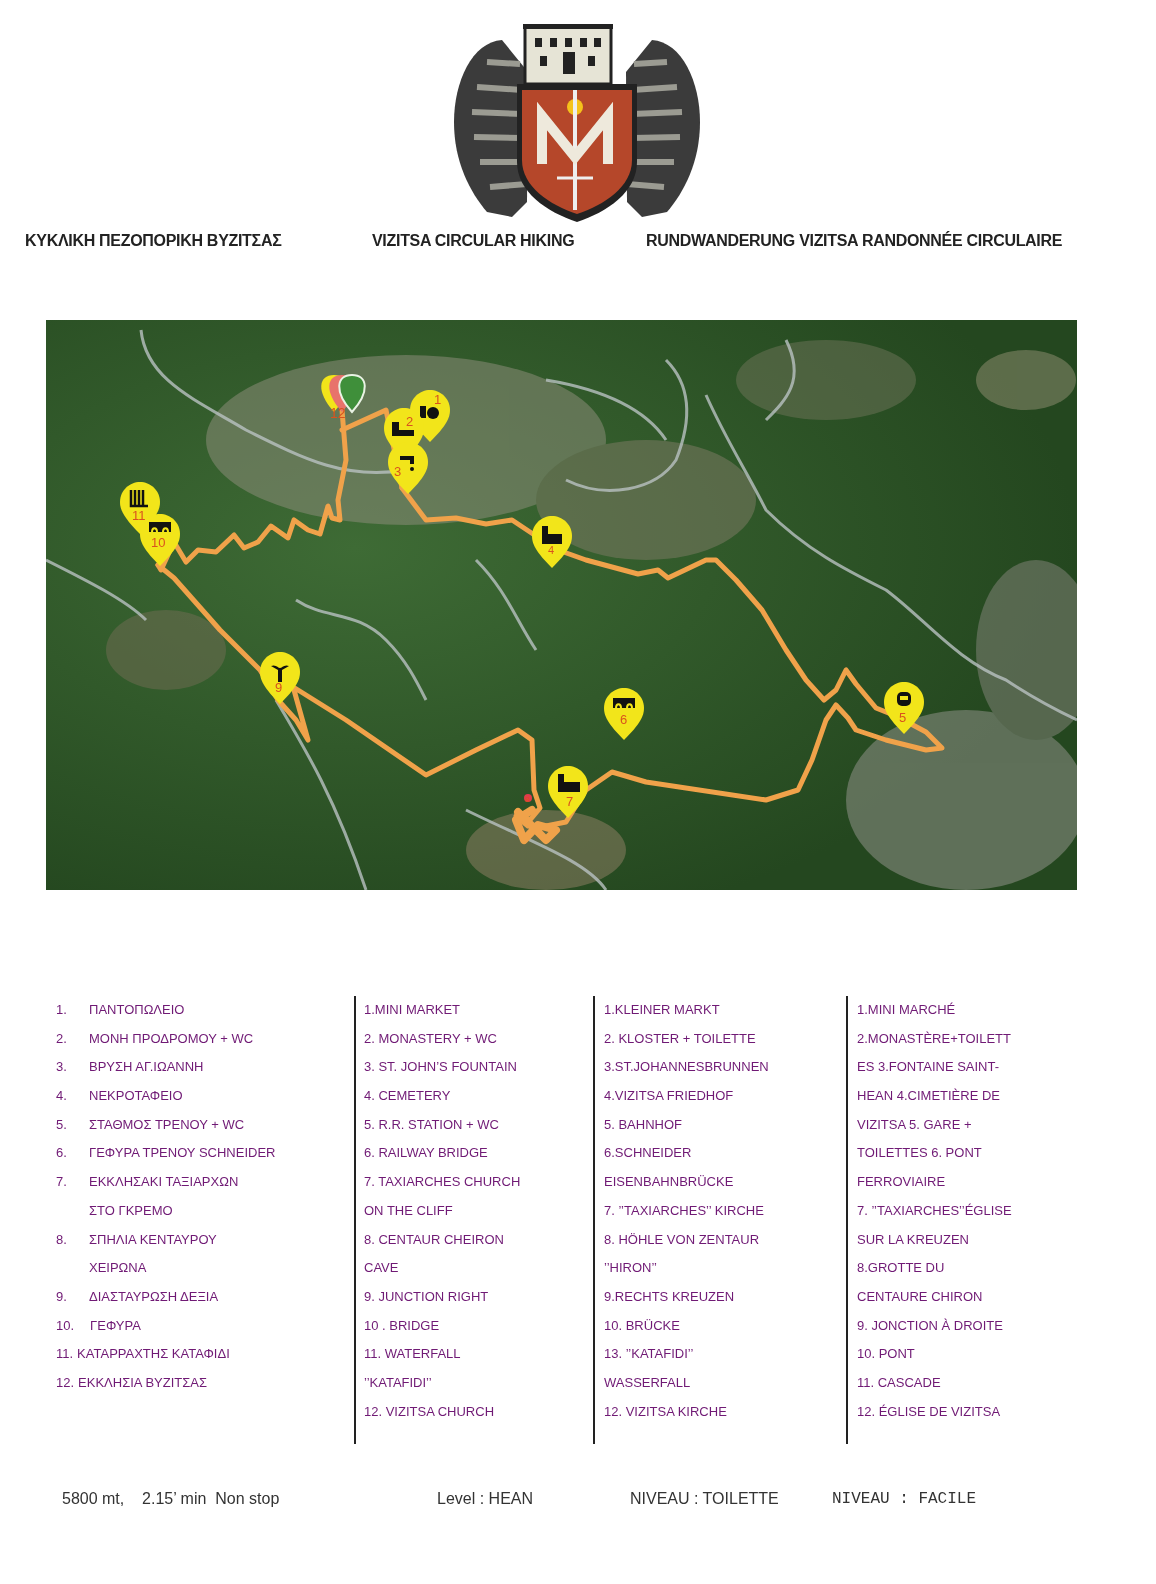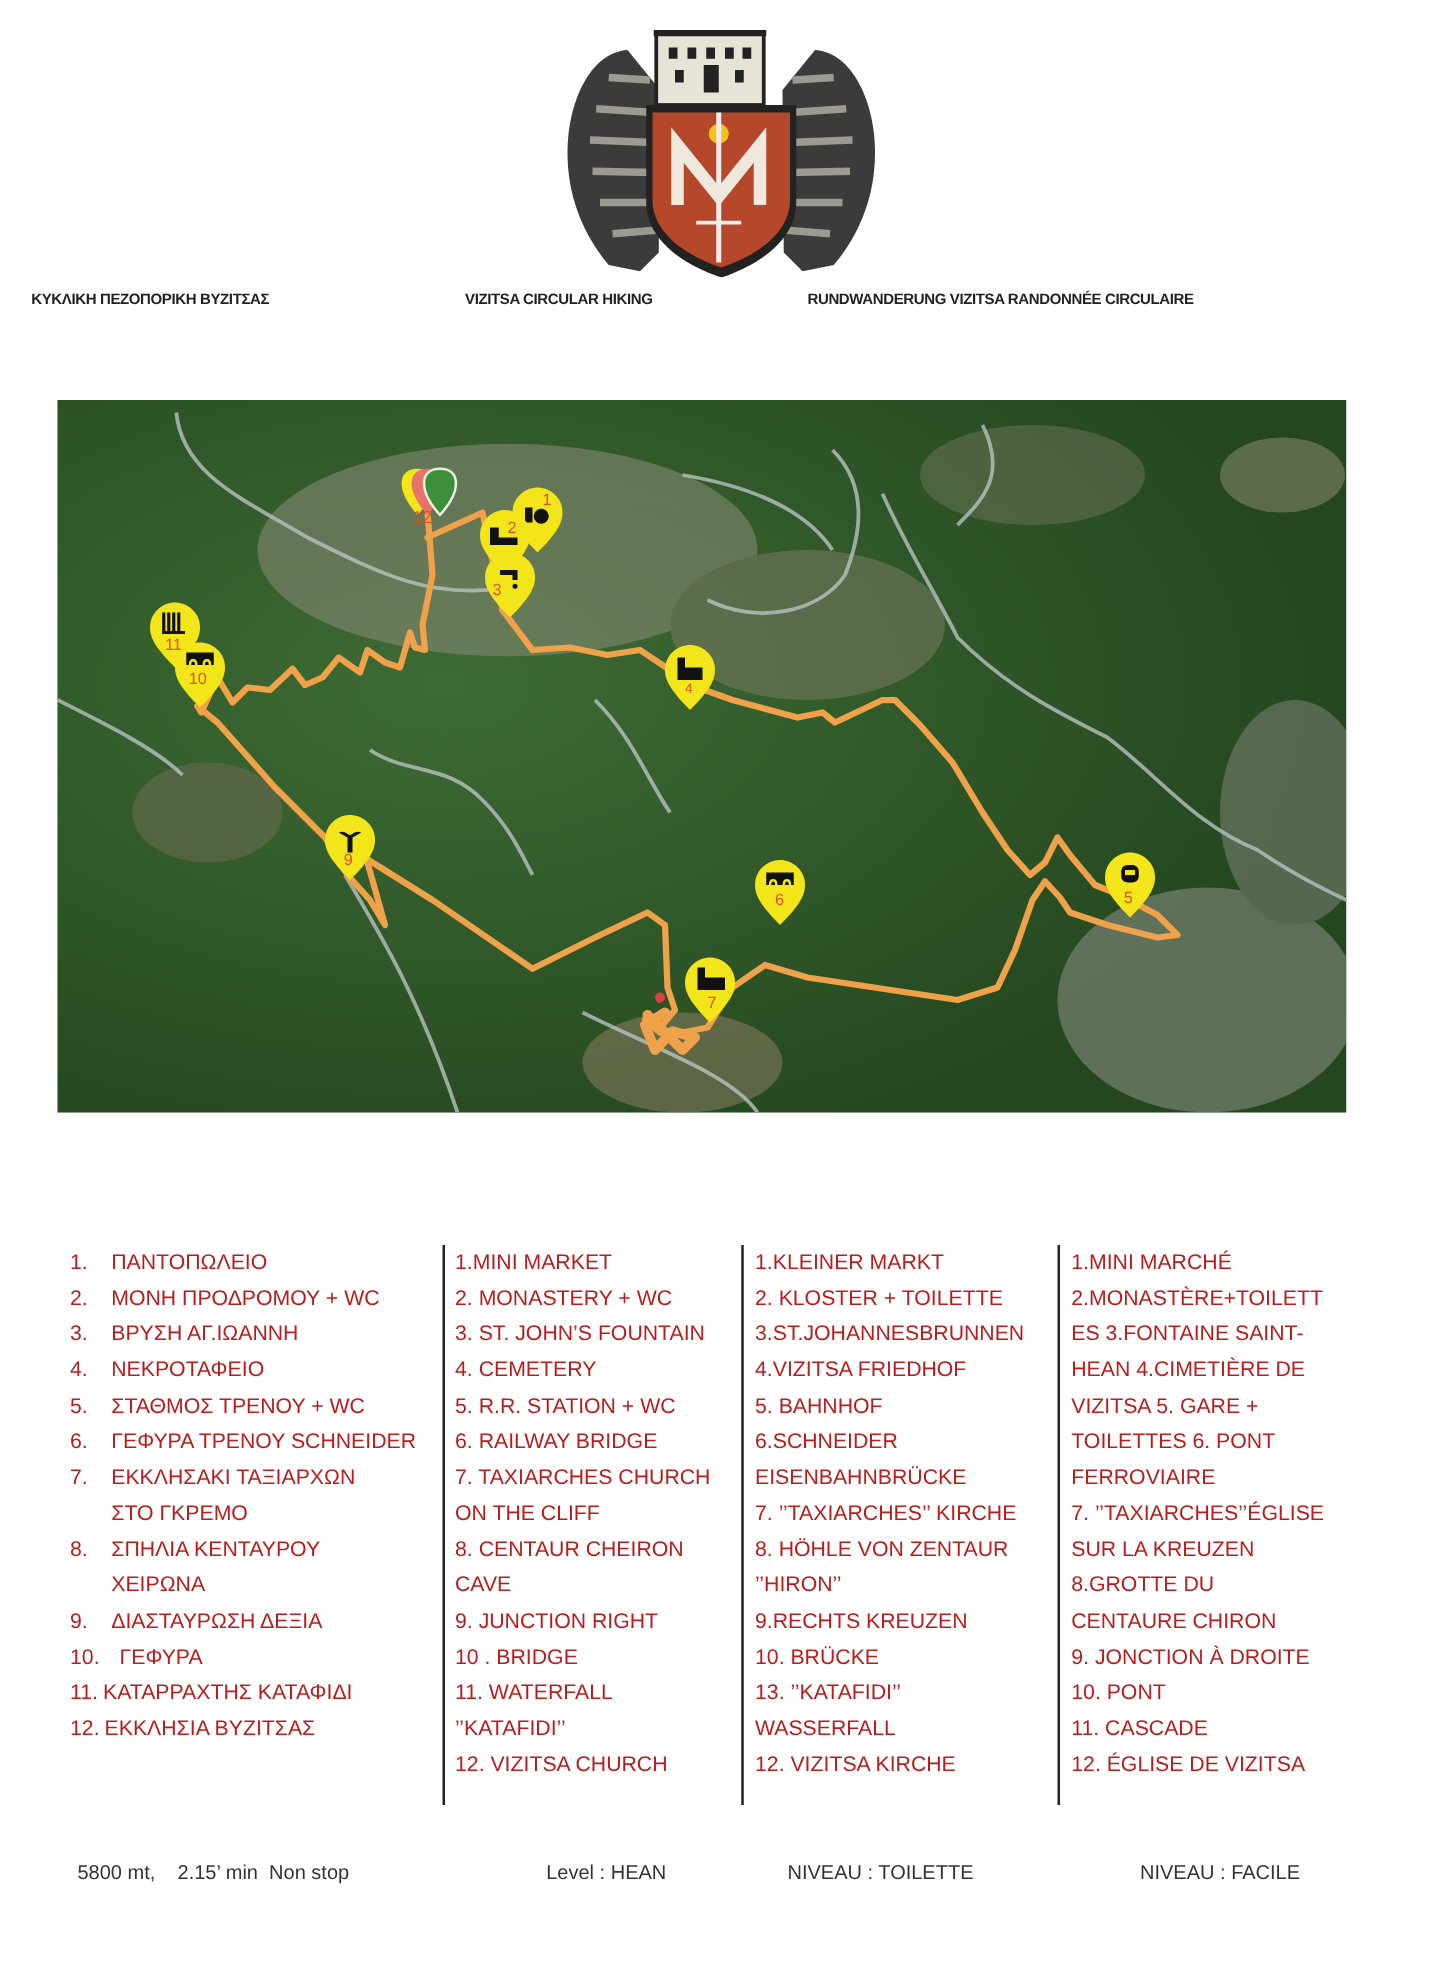--- a/index.html
+++ b/index.html
@@ -1,22 +1,22 @@
 <!DOCTYPE html>
 <html><head>
 <meta charset="utf-8">
 <style>
   html, body { margin:0; padding:0; background:#ffffff; }
   body { width:1156px; height:1584px; position:relative; overflow:hidden; font-family:"Liberation Sans", "DejaVu Sans", sans-serif; color:#2b2b2b; }
   .logo { position:absolute; left:432px; top:12px; width:290px; height:210px; }
-  .titles { position:absolute; top:232px; left:0; width:1156px; height:26px; font-weight:bold; font-size:12px; color:#222; }
+  .titles { position:absolute; top:232px; left:0; width:1156px; height:26px; font-weight:bold; font-size:16px; color:#222; }
   .titles span { position:absolute; white-space:nowrap; letter-spacing:-0.3px; }
   .map { position:absolute; left:46px; top:320px; width:1031px; height:570px; overflow:hidden; background:#2f5a2a; }
   .map svg { display:block; }
-  .legend { position:absolute; top:996px; left:0; width:1156px; height:450px; font-size:17px; color:#b91c1c; }
+  .legend { position:absolute; top:996px; left:0; width:1156px; height:450px; font-size:13px; color:#701a75; }
   .col { position:absolute; top:0; }
   .col .line { height:28.7px; line-height:28.7px; white-space:nowrap; }
   .col-el { left:56px; width:300px; }
   .col-el .num { display:inline-block; width:33px; }
   .col-el .cont { padding-left:33px; }
   .divider { position:absolute; top:0; width:2px; height:448px; background:#222; }
   .col-en { left:364px; }
   .col-de { left:604px; }
   .col-fr { left:857px; }
   .footer { position:absolute; top:1490px; left:0; width:1156px; height:24px; font-size:16px; color:#333; }
@@ -250,14 +250,14 @@
     <div class="line">10. PONT</div>
     <div class="line">11. CASCADE</div>
     <div class="line">12. ÉGLISE DE VIZITSA</div>
   </div>
 </div>
 
 <div class="footer">
   <span style="left:62px; white-space:pre;">5800 mt,    2.15’ min  Non stop</span>
   <span style="left:437px;">Level : HEAN</span>
   <span style="left:630px;">NIVEAU : TOILETTE</span>
-  <span style="left:912px;">NIVEAU : FACILE</span>
+  <span style="left:832px;font-family:Liberation Mono, monospace;">NIVEAU : FACILE</span>
 </div>
 
 </body></html>

